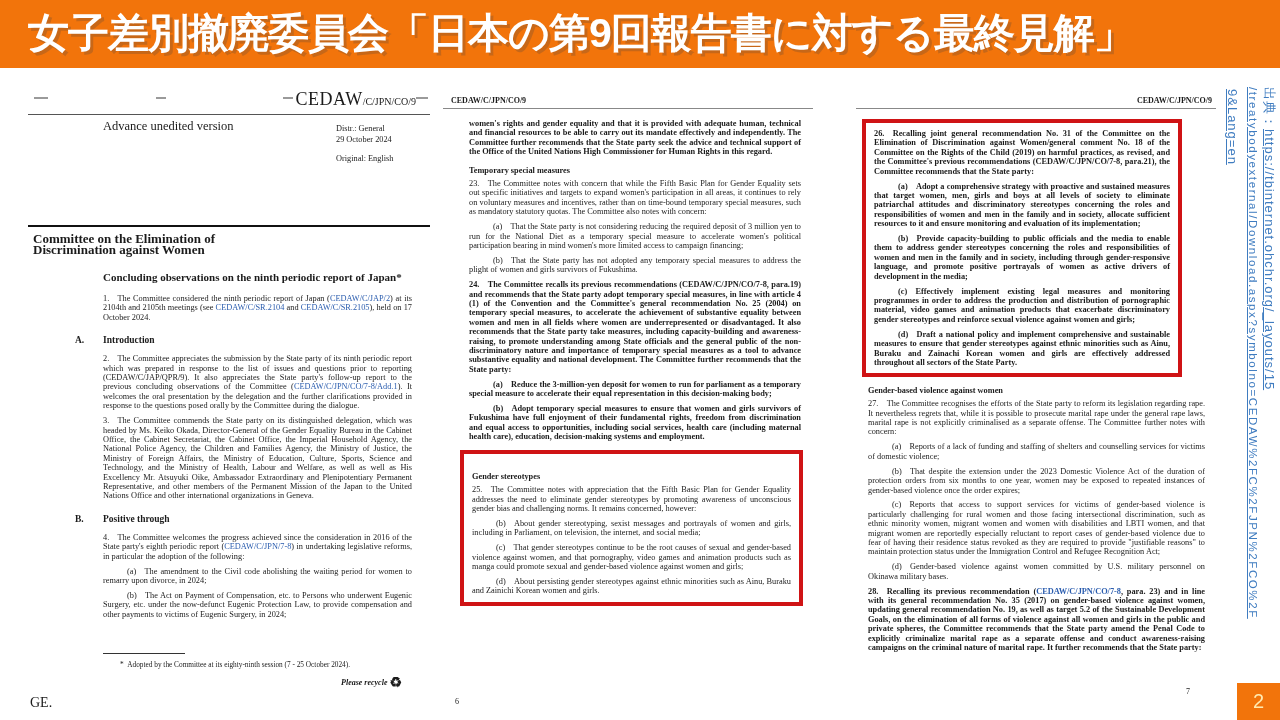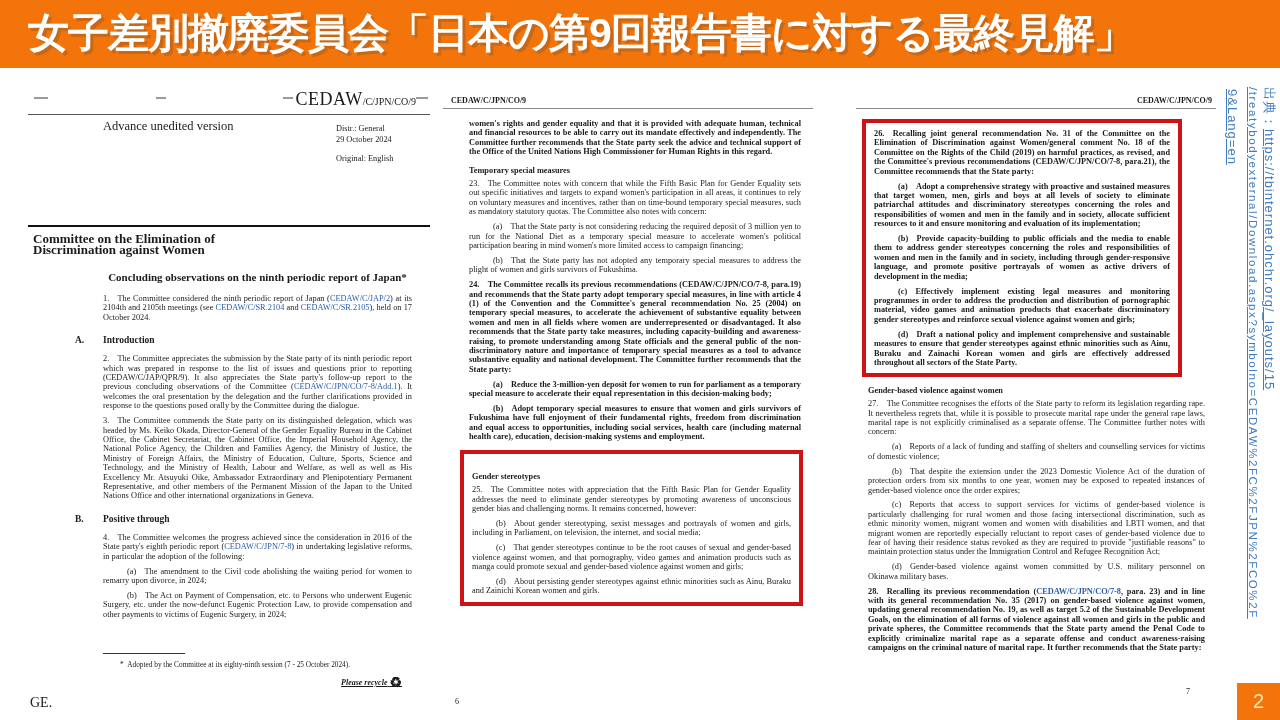--- a/index.html
+++ b/index.html
@@ -12,21 +12,21 @@
     text-shadow:3px 3px 0 rgba(120,80,50,.35);letter-spacing:-1px;}
 
   
   .page{position:absolute;background:#fff;color:#1b1b1b;overflow:hidden;}
   #page1{left:28px;top:85px;width:402px;height:635px;}
   #page2{left:443px;top:85px;width:370px;height:635px;}
   #page3{left:856px;top:85px;width:360px;height:635px;}
 
   .blk{margin:0 0 5.5px 0;text-align:justify;font-size:8.3px;line-height:9.4px;}
   .blk.h{font-weight:bold;text-align:left;margin:9px 0 4px 0;}
-  .blk.cap{font-size:11px;line-height:13px;font-weight:bold;text-align:center;margin:0 0 10px 0;}
+  .blk.cap{font-size:11px;line-height:13px;font-weight:bold;text-align:left;margin:0 0 10px 0;}
   .blk.sec{display:flex;font-weight:bold;font-size:9.5px;line-height:11px;text-align:left;margin:13px 0 8px -28px;}
   .secnum{width:28px;flex:0 0 28px;}
   .blk.s{text-indent:24px;}
   .blk.b{font-weight:bold;}
   .lnk{color:#2a5cae;}
   .redbox{border:4px solid #cf1315;}
 
   
   .p1head{position:relative;height:142px;}
   .cedaw-rule{position:absolute;top:29px;left:0;right:0;border-top:1px solid #555;}
@@ -35,21 +35,21 @@
   .advance{position:absolute;top:34px;left:75px;font-size:12.5px;font-weight:normal;}
   .distr{position:absolute;top:38px;left:308px;font-size:8.3px;line-height:11px;}
   .orig{position:absolute;top:69px;left:308px;font-size:8.3px;}
   .thickrule{position:absolute;bottom:0;left:0;right:0;border-top:2.5px solid #111;}
   .committee{font-size:13px;font-weight:bold;line-height:11px;margin:6px 0 0 5px;width:210px;}
   .p1body{margin:16px 18px 0 75px;}
   .tickmark{position:absolute;height:2px;background:#9a9a9a;top:12px;}
 
   .fnrule{position:absolute;left:75px;top:568px;width:82px;border-top:1px solid #333;}
   .footnote{position:absolute;left:92px;top:575px;font-size:7.3px;}
-  .recycle{position:absolute;right:28px;top:589px;font-size:8px;font-weight:bold;font-style:italic;text-decoration:underline;}
+  .recycle{position:absolute;right:28px;top:589px;font-size:8px;font-weight:bold;font-style:italic;}
   .recycle .glyph{font-size:14px;font-style:normal;vertical-align:-2px;}
   .ge{position:absolute;left:2px;top:610px;font-size:14px;}
 
   
   .dochead{font-size:8px;font-weight:bold;margin-top:11px;}
   .dochead.left{margin-left:8px;text-align:left;}
   .dochead.right{margin-right:4px;text-align:right;}
   .headrule{border-top:1px solid #888;margin-top:3px;}
 
   .p2body{margin:10px 12px 0 26px;}

